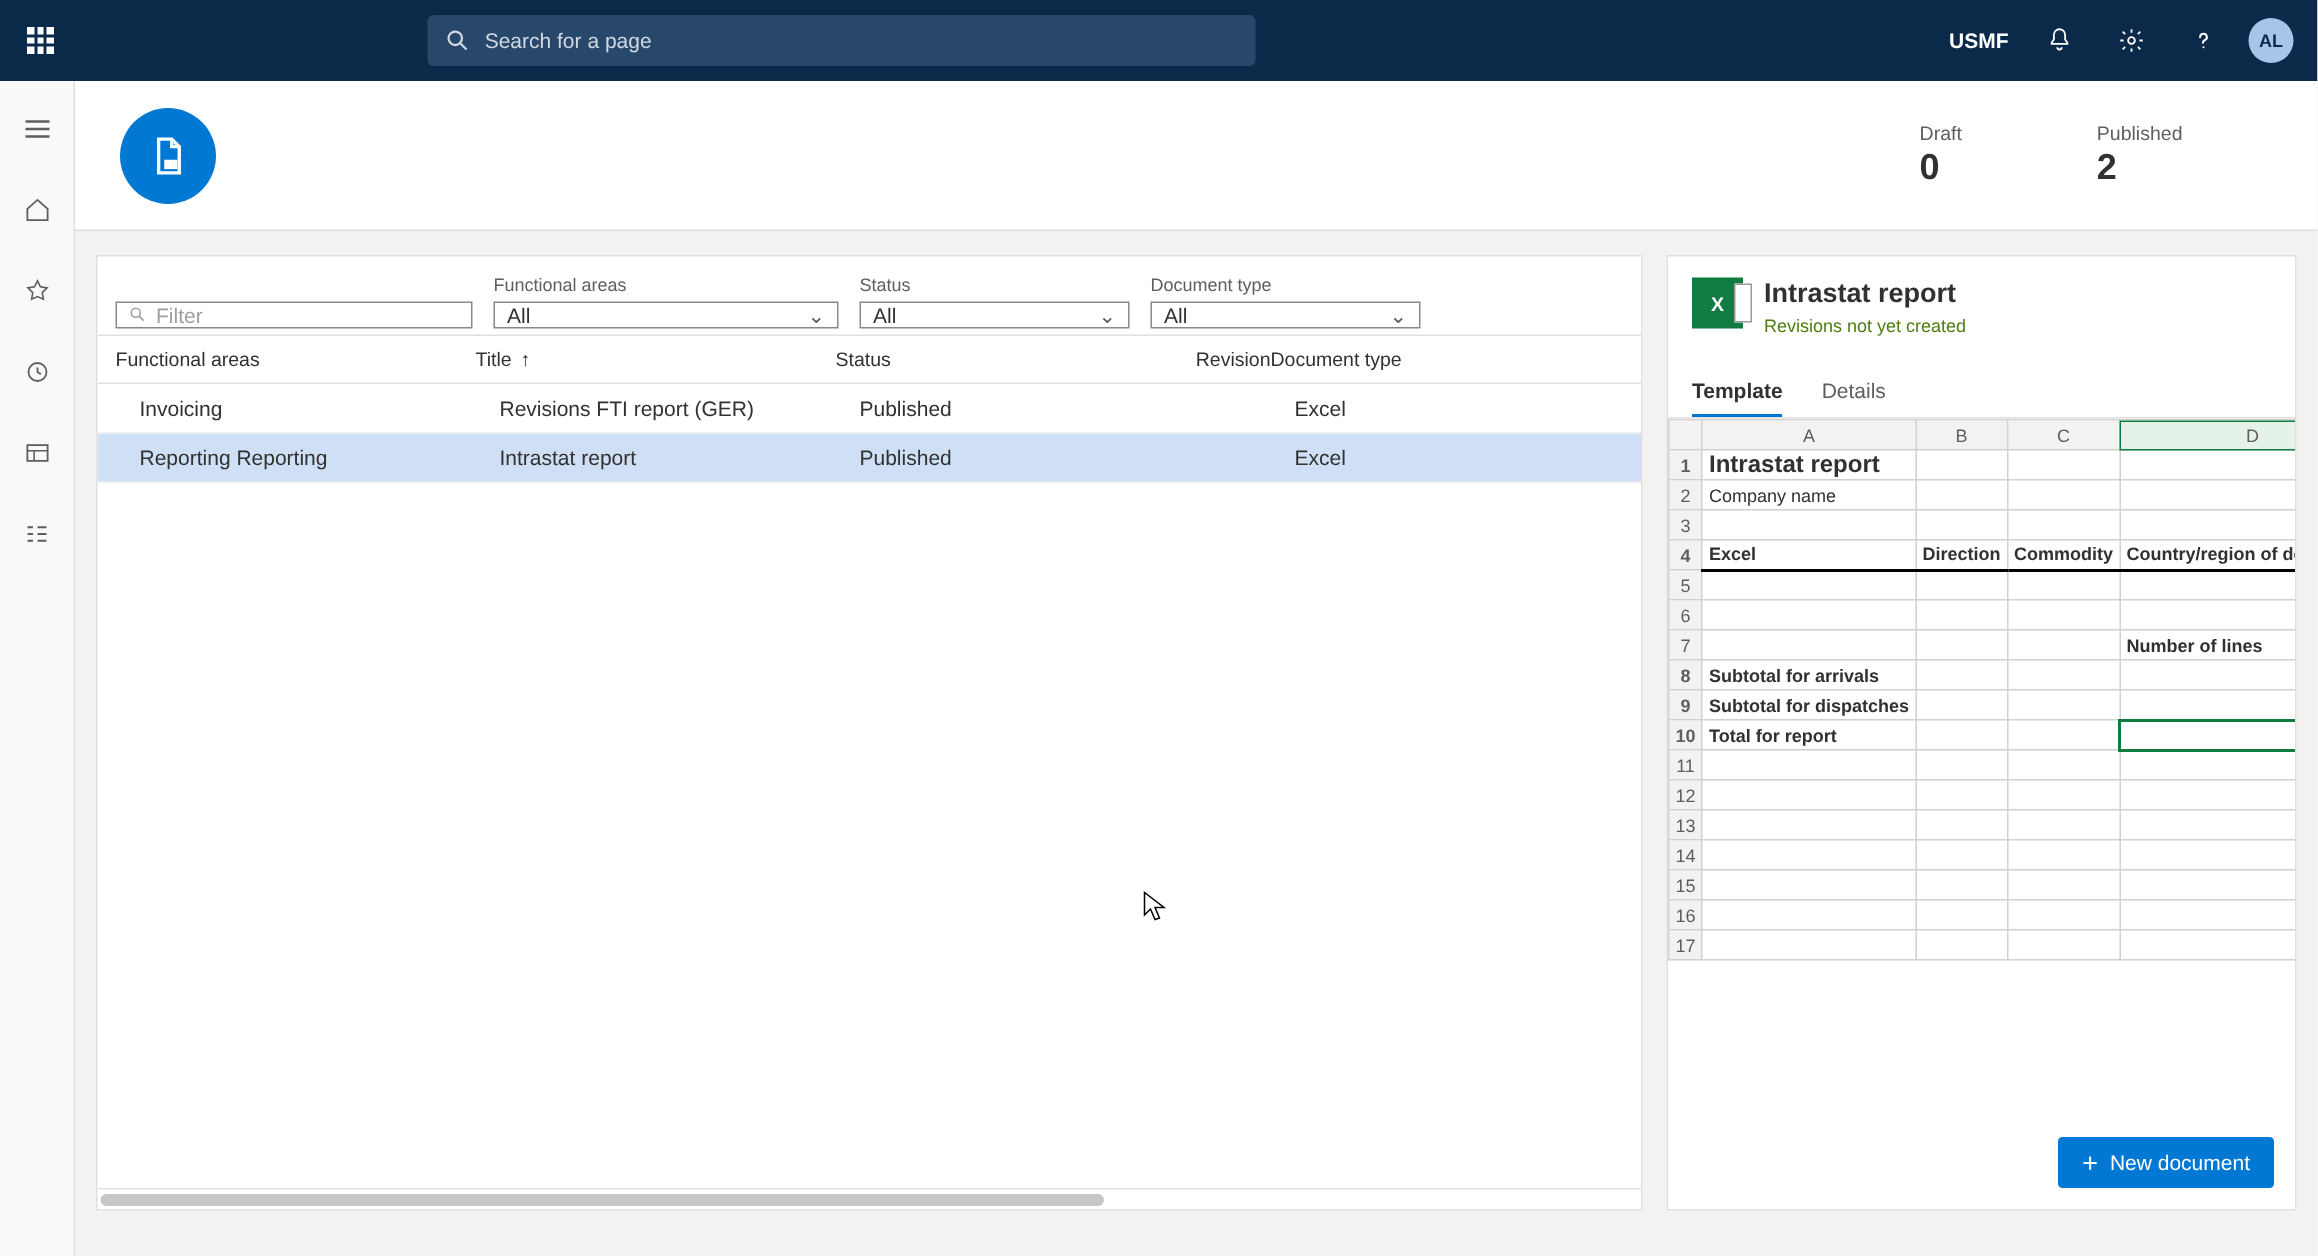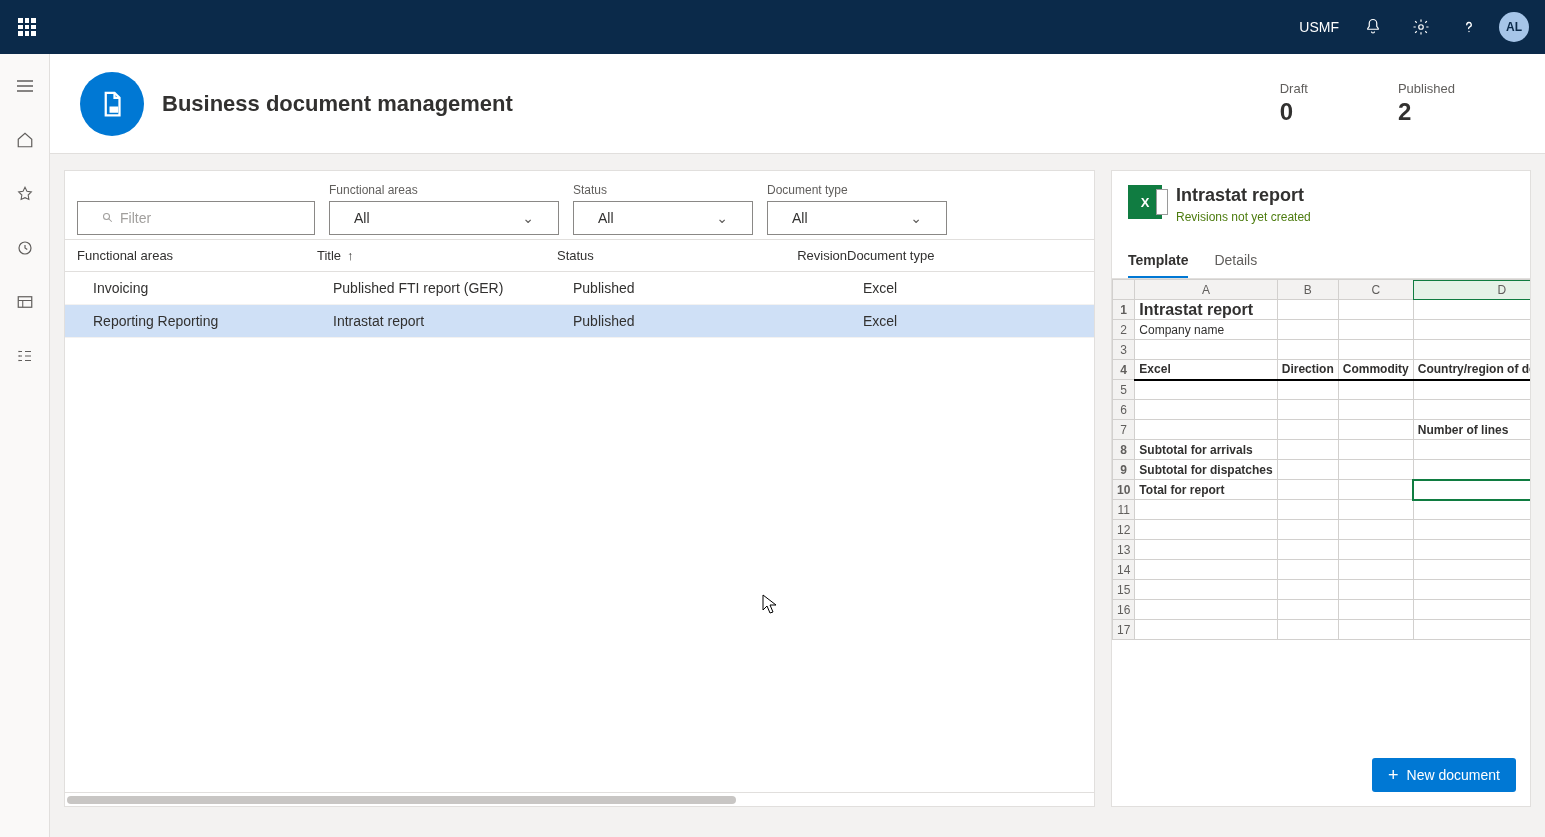--- a/index.html
+++ b/index.html
@@ -8,21 +8,21 @@
   
   .topbar { background: #0b2a4a; height: 54px; display: flex; align-items: center; color: #fff; }
   .waffle { width: 54px; height: 54px; display: flex; align-items: center; justify-content: center; cursor: pointer; }
   .waffle-grid { width: 18px; height: 18px; display: grid; grid-template-columns: repeat(3,1fr); grid-template-rows: repeat(3,1fr); gap: 2px; }
   .waffle-grid span { background:#fff; width:100%; height:100%; display:block; }
   .brand { font-size: 18px; font-weight: 600; margin-left: 12px; }
   .search-wrap { margin-left: auto; margin-right: auto; }
   .searchbox { width: 552px; height: 34px; background: #28486b; border-radius: 4px; display: flex; align-items: center; padding: 0 12px; color:#d0d8e2; gap:10px; }
   .searchbox span.placeholder { color:#d0d8e2; font-size:14px; }
   .top-actions { margin-left: auto; display: flex; align-items: center; gap: 12px; padding-right: 16px; }
-  .top-actions .entity { font-size: 14px; font-weight:400; margin-right:4px;}
+  .top-actions .entity { font-size: 14px; font-weight:700; margin-right:4px;}
   .ticon { width: 36px; height:36px; display:flex; align-items:center; justify-content:center; cursor:pointer; }
   .avatar { width: 30px; height:30px; border-radius:50%; background:#a6c5e8; color:#0b2a4a; font-size:12px; font-weight:600; display:flex; align-items:center; justify-content:center; }
 
   
   .leftrail { position:absolute; top:54px; left:0; width:50px; background:#faf9f8; height: calc(100% - 54px); border-right:1px solid #e1dfdd; display:flex; flex-direction:column; align-items:center; gap:22px; padding-top:16px; }
   .railbtn { width:32px; height:32px; display:flex; align-items:center; justify-content:center; color:#605e5c; cursor:pointer; }
 
   
   .page { position:absolute; left:50px; right:0; top:54px; height: calc(100% - 54px); background:#f3f2f1; }
   .page-header { background:#fff; height:100px; padding:16px 30px; display:flex; align-items:center; border-bottom:1px solid #e1dfdd;}
@@ -32,21 +32,21 @@
   .kpi .label{ font-size:13px; color:#605e5c;}
   .kpi .val{ font-size:24px; font-weight:600; margin-top:2px;}
 
   
   .mainrow { position:absolute; top:116px; left:14px; right:14px; bottom:30px; display:flex; gap:16px; }
 
   .listpanel { flex:1; background:#fff; border:1px solid #e1dfdd; display:flex; flex-direction:column; overflow:hidden;}
   .filters { display:flex; gap:14px; padding:12px 12px 4px 12px; align-items:flex-end;}
   .filterbox { display:flex; flex-direction:column; gap:4px; }
   .filterbox .flabel { font-size:12px; color:#605e5c; }
-  .textin, .sel { height:34px; border:1px solid #8a8886; font-size:14px; padding:0 24px; background:#fff; color:#323130; }
+  .textin, .sel { height:18px; border:1px solid #8a8886; font-size:14px; padding:0 8px; background:#fff; color:#323130; }
   .textin { width:238px; display:flex; align-items:center; gap:6px; color:#a19f9d;}
   .sel { width:180px; display:flex; align-items:center; justify-content:space-between; cursor:pointer;}
   .chev { color:#605e5c;}
   .tableheader { display:grid; grid-template-columns: 240px 240px 230px 60px 200px; padding:8px 12px; border-top:1px solid #e1dfdd; border-bottom:1px solid #e1dfdd; font-size:13px; color:#323130;}
   .tableheader .th { display:flex; align-items:center; gap:6px; cursor:pointer; font-weight:400;}
   .tbody { flex:1; overflow:auto; }
   .trow { display:grid; grid-template-columns: 240px 240px 230px 60px 200px; padding:8px 28px; font-size:14px; border-bottom:1px solid #f3f2f1; cursor:pointer;}
   .trow.selected { background:#cfe0f6; }
   .hscroll { height:14px; border-top:1px solid #e1dfdd; position:relative;}
   .hscroll .thumb { position:absolute; left:2px; top:3px; height:8px; width:65%; background:#c8c6c4; border-radius:4px; }
@@ -86,20 +86,29 @@
         <span></span>
         <span></span>
         <span></span>
         <span></span>
         <span></span>
         <span></span>
         <span></span>
         <span></span>
       </div>
   </div>
+  <div class="search-wrap">
+    <div class="searchbox">
+      <svg width="16" height="16" viewBox="0 0 16 16">
+          <circle cx="6.5" cy="6.5" r="4.5" stroke="#d0d8e2" stroke-width="1.5" fill="none"></circle>
+          <line x1="10" y1="10" x2="14" y2="14" stroke="#d0d8e2" stroke-width="1.5"></line>
+        </svg>
+      <span class="placeholder">Search for a page</span>
+    </div>
+  </div>
   <div class="top-actions">
     <div class="entity">USMF</div>
     <div class="ticon">
       <svg width="18" height="18" viewBox="0 0 24 24">
           <path d="M12 2a5 5 0 0 0-5 5v4l-2 3v1h14v-1l-2-3V7a5 5 0 0 0-5-5zm-2 16a2 2 0 0 0 4 0" fill="none" stroke="#fff" stroke-width="1.6"></path>
         </svg>
     </div>
     <div class="ticon">
       <svg width="18" height="18" viewBox="0 0 24 24">
           <circle cx="12" cy="12" r="3" fill="none" stroke="#fff" stroke-width="1.6"></circle>
@@ -155,21 +164,20 @@
 
 <div class="page">
   <div class="page-header">
     <div class="page-icon">
       <svg width="30" height="30" viewBox="0 0 24 24">
           <path d="M7 3h7l4 4v14H7z" fill="none" stroke="#fff" stroke-width="1.8"></path>
           <path d="M14 3v4h4" fill="none" stroke="#fff" stroke-width="1.8"></path>
           <rect x="10" y="14" width="7" height="5" fill="#fff"></rect>
         </svg>
     </div>
-    <div class="page-title">Business document management</div>
     <div class="kpis" id="kpis">
         <div class="kpi">
           <div class="label">Draft</div>
           <div class="val">0</div>
         </div>
         <div class="kpi">
           <div class="label">Published</div>
           <div class="val">2</div>
         </div>
       </div>
@@ -225,21 +233,21 @@
         <div class="th" style="justify-content:flex-end">
             <span>Revision</span>
           </div>
         <div class="th">
             <span>Document type</span>
           </div>
       </div>
       <div class="tbody" id="tbody">
           <div class="trow">
             <div>Invoicing</div>
-            <div>Published FTI report (GER)</div>
+            <div>Revisions FTI report (GER)</div>
             <div>Published</div>
             <div></div>
             <div>Excel</div>
           </div>
           <div class="trow selected">
             <div>Reporting Reporting</div>
             <div>Intrastat report</div>
             <div>Published</div>
             <div></div>
             <div>Excel</div>

